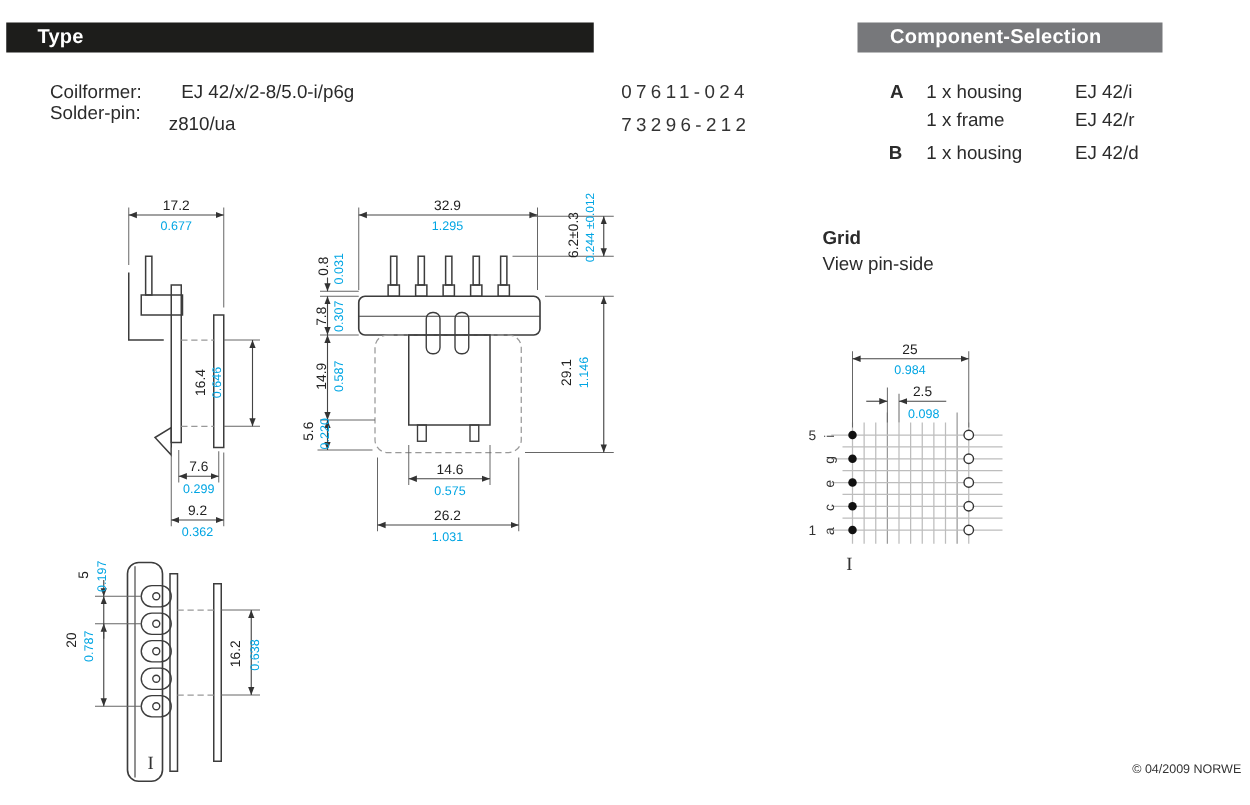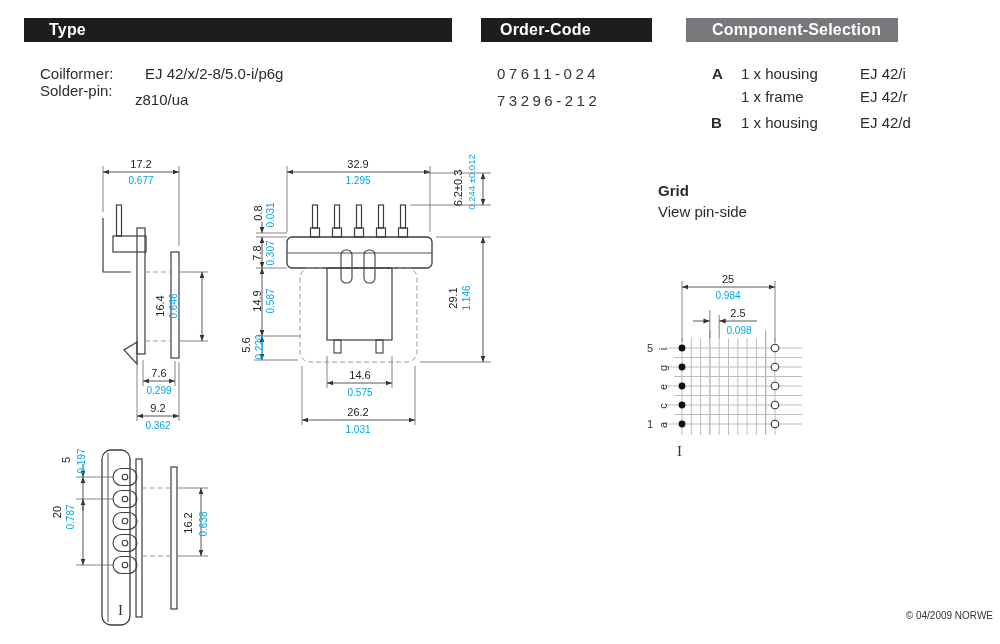--- a/index.html
+++ b/index.html
@@ -18,27 +18,24 @@
   .di{font-size:10px;fill:#00a5e3;}
   .di2{font-size:9.5px;fill:#00a5e3;}
   .sec{font-family:"Liberation Serif", serif;font-size:15px;fill:#333;}
   .glbl{font-size:11px;fill:#333;}
 </style>
 </head>
 <body>
 
 <div class="page">
 
-  <div class="bar bar-dark" style="left:24px;top:18px;width:428px;">
+  <div class="bar bar-dark" style="left:5px;top:18px;width:470px;">
     <span class="bar-label" style="margin-left:25px;">Type</span>
   </div>
-  <div class="bar bar-dark" style="left:481px;top:18px;width:171px;">
-    <span class="bar-label" style="margin-left:19px;">Order-Code</span>
-  </div>
-  <div class="bar bar-gray" style="left:686px;top:18px;width:212px;">
+  <div class="bar bar-gray" style="left:686px;top:18px;width:244px;">
     <span class="bar-label" style="margin-left:26px;">Component-Selection</span>
   </div>
 
   <div class="txt" style="left:40px;top:65px;">Coilformer:</div>
   <div class="txt" style="left:145px;top:65px;">EJ 42/x/2-8/5.0-i/p6g</div>
   <div class="txt" style="left:40px;top:82px;">Solder-pin:</div>
   <div class="txt" style="left:135px;top:91px;">z810/ua</div>
 
   <div class="txt code" style="left:497px;top:65px;">07611-024</div>
   <div class="txt code" style="left:497px;top:92px;">73296-212</div>

